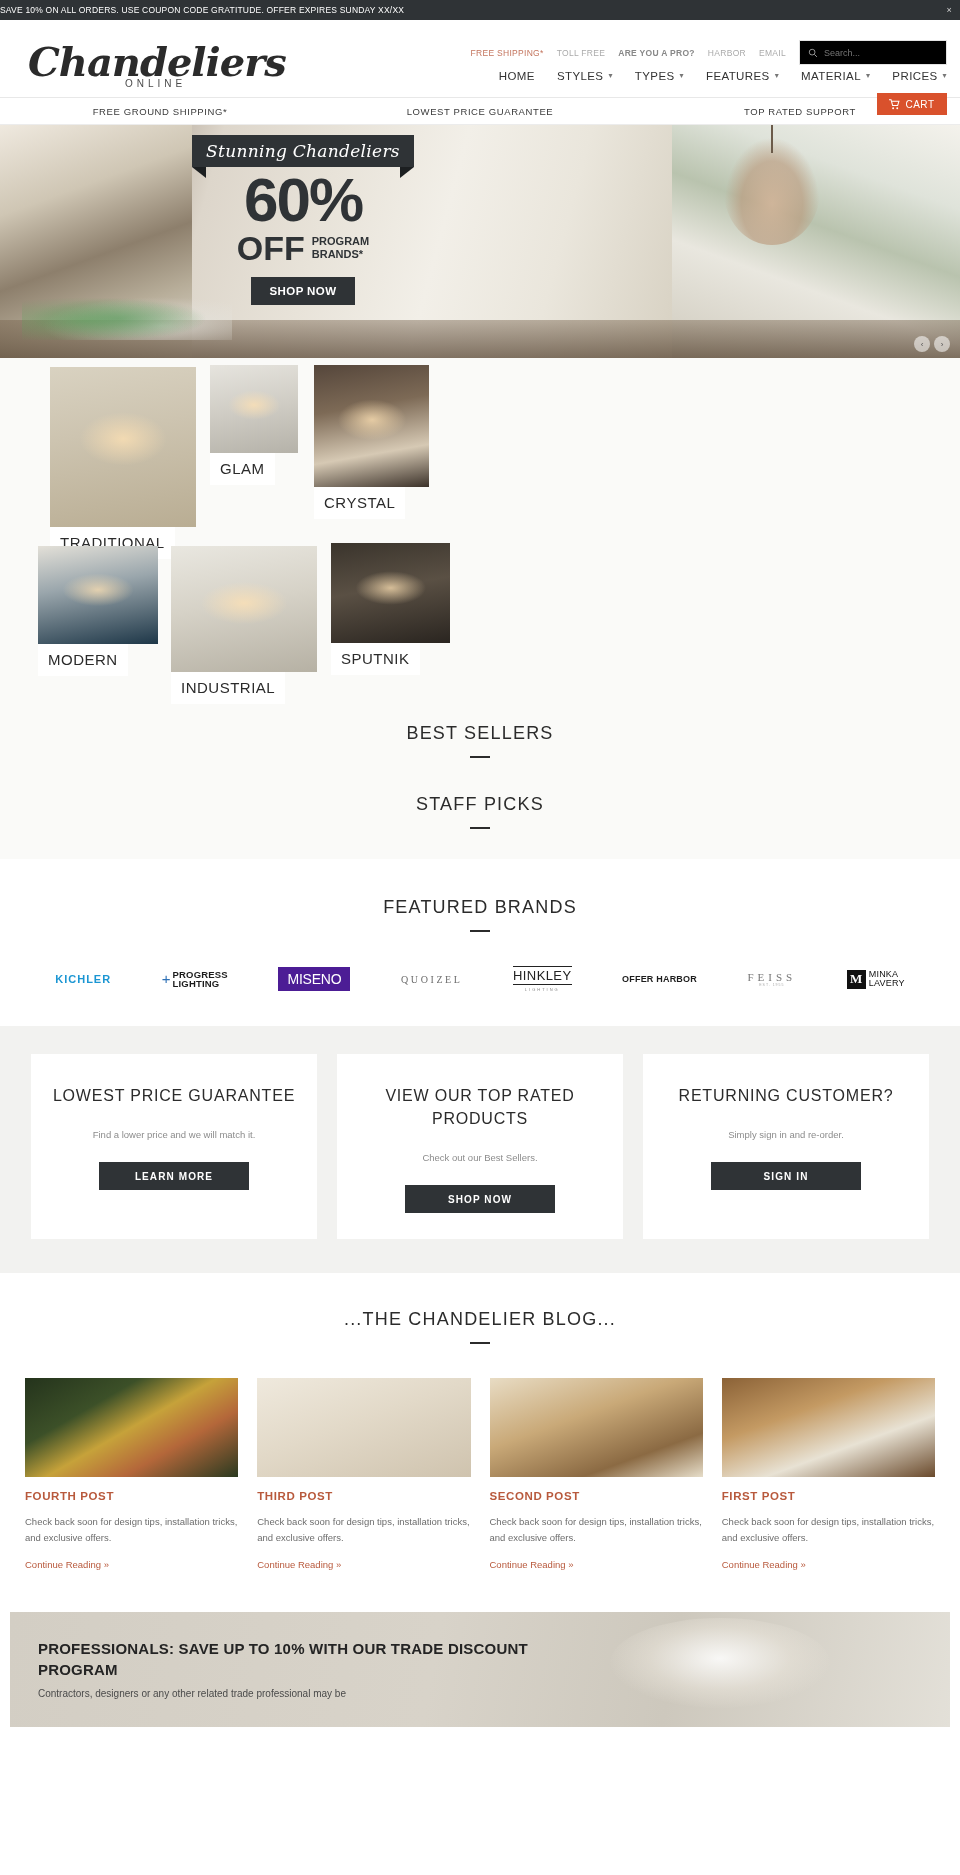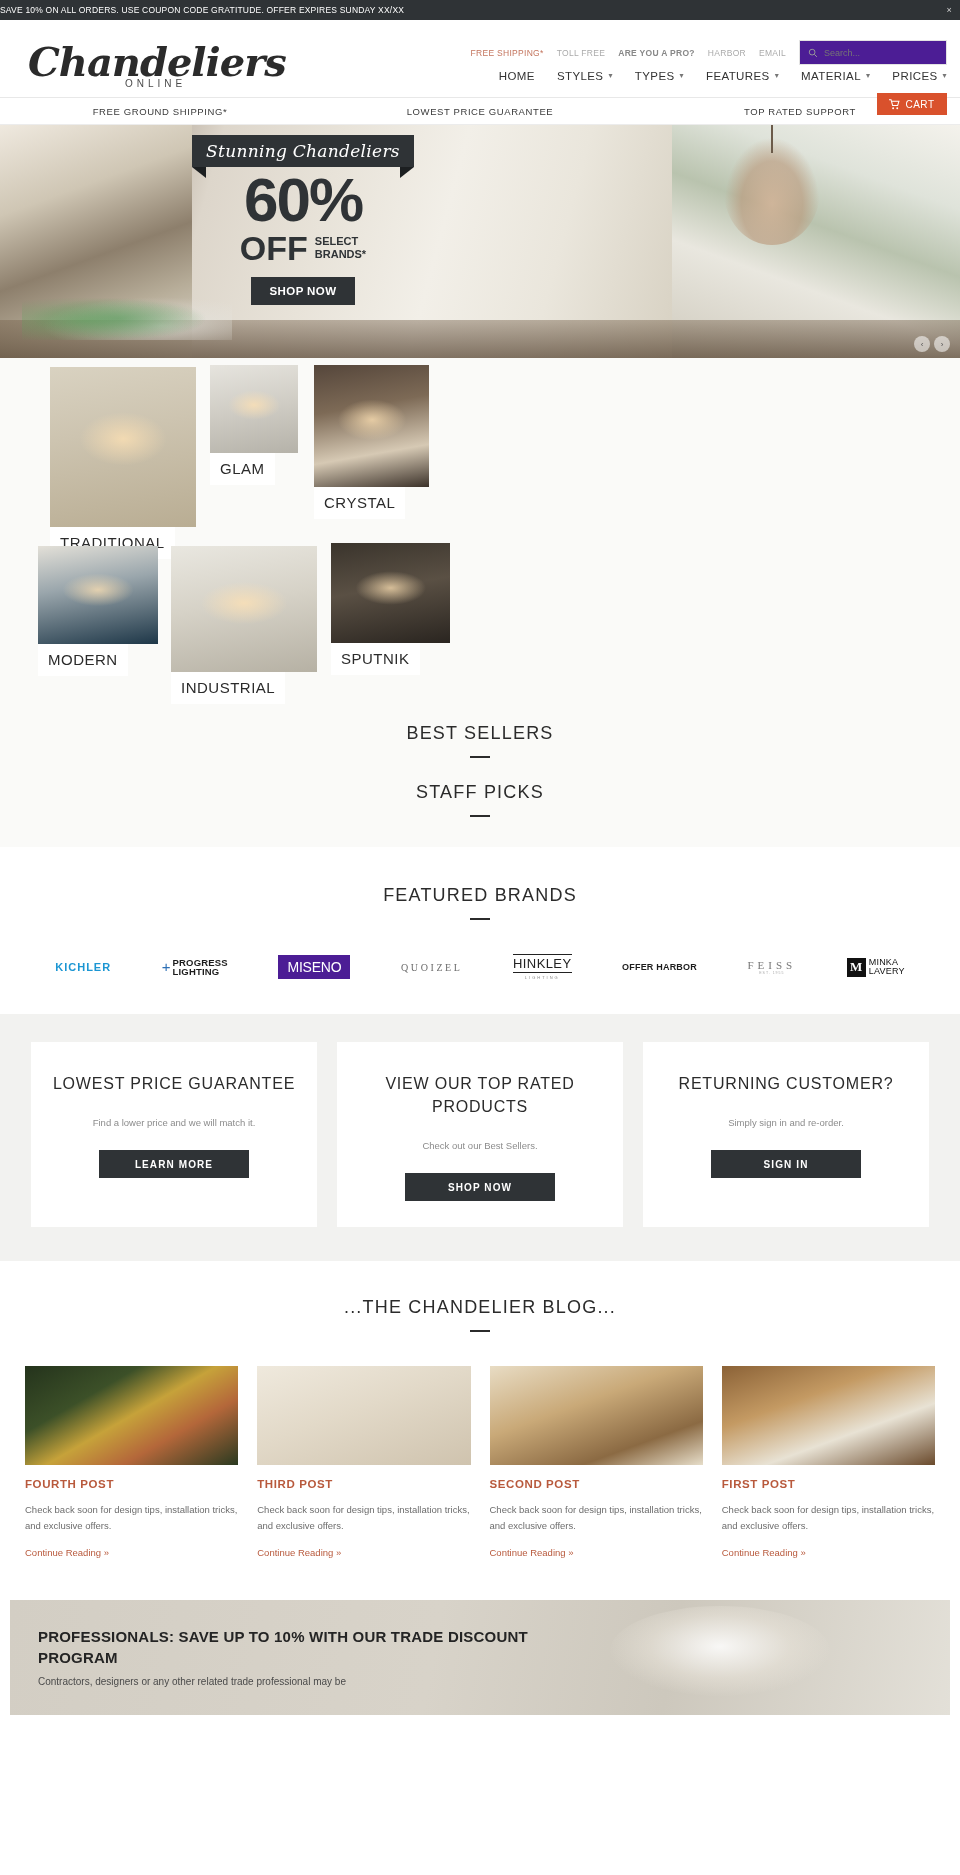--- a/index.html
+++ b/index.html
@@ -80,21 +80,21 @@
   .util-link.dark { color: #888; font-weight: bold; }
 
   .searchbox {
     width: 148px;
     height: 25px;
     border: 1px solid #e3e3e3;
     display: flex;
     align-items: center;
     padding: 0 8px;
     gap: 6px;
-    background: #4c1d95;
+    background: #000000;
   }
   .searchbox input {
     border: none;
     outline: none;
     font-size: 9px;
     color: #9a9a9a;
     font-family: "Liberation Sans", sans-serif;
     width: 100%;
     background: transparent;
   }
@@ -552,21 +552,21 @@
 
   <div class="ribbon">
     <span class="ribbon-text">Stunning Chandeliers</span>
   </div>
 
   <div class="hero-copy">
     <div class="hero-pct">60%</div>
     <div class="hero-off-row">
       <div class="hero-off">OFF</div>
       <div class="hero-select">
-        <div>SELECT</div>
+        <div>PROGRAM</div>
         <div>BRANDS*</div>
       </div>
     </div>
     <div class="hero-shop">SHOP NOW</div>
   </div>
 
   <div class="hero-arrows">
     <div class="hero-arrow">‹</div>
     <div class="hero-arrow">›</div>
   </div>
@@ -613,21 +613,21 @@
     <div class="cat-img cat-ph ph-sputnik" style="height:100px;">
       <div class="lampglow"></div>
     </div>
     <div class="cat-label">SPUTNIK</div>
   </div>
 </div>
 
 <div class="seller-block">
   <div class="section-head">BEST SELLERS</div>
   <div class="rule"></div>
-  <div class="section-head" style="margin-top:24px;">STAFF PICKS</div>
+  <div class="section-head" style="margin-top:36px;">STAFF PICKS</div>
   <div class="rule"></div>
 </div>
 
 <div class="brands-wrap">
   <div class="section-head">FEATURED BRANDS</div>
   <div class="rule"></div>
 
   <div class="brands">
     <div class="brand">
       <span class="b-kichler">KICHLER</span>

